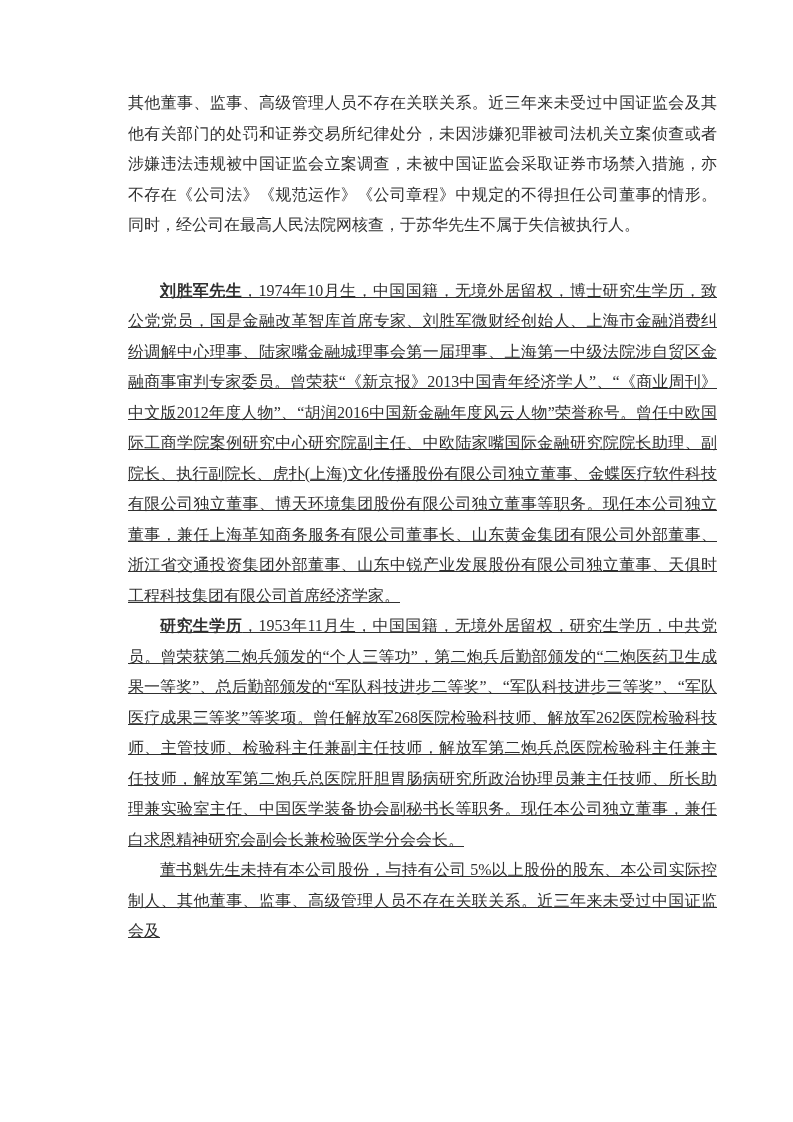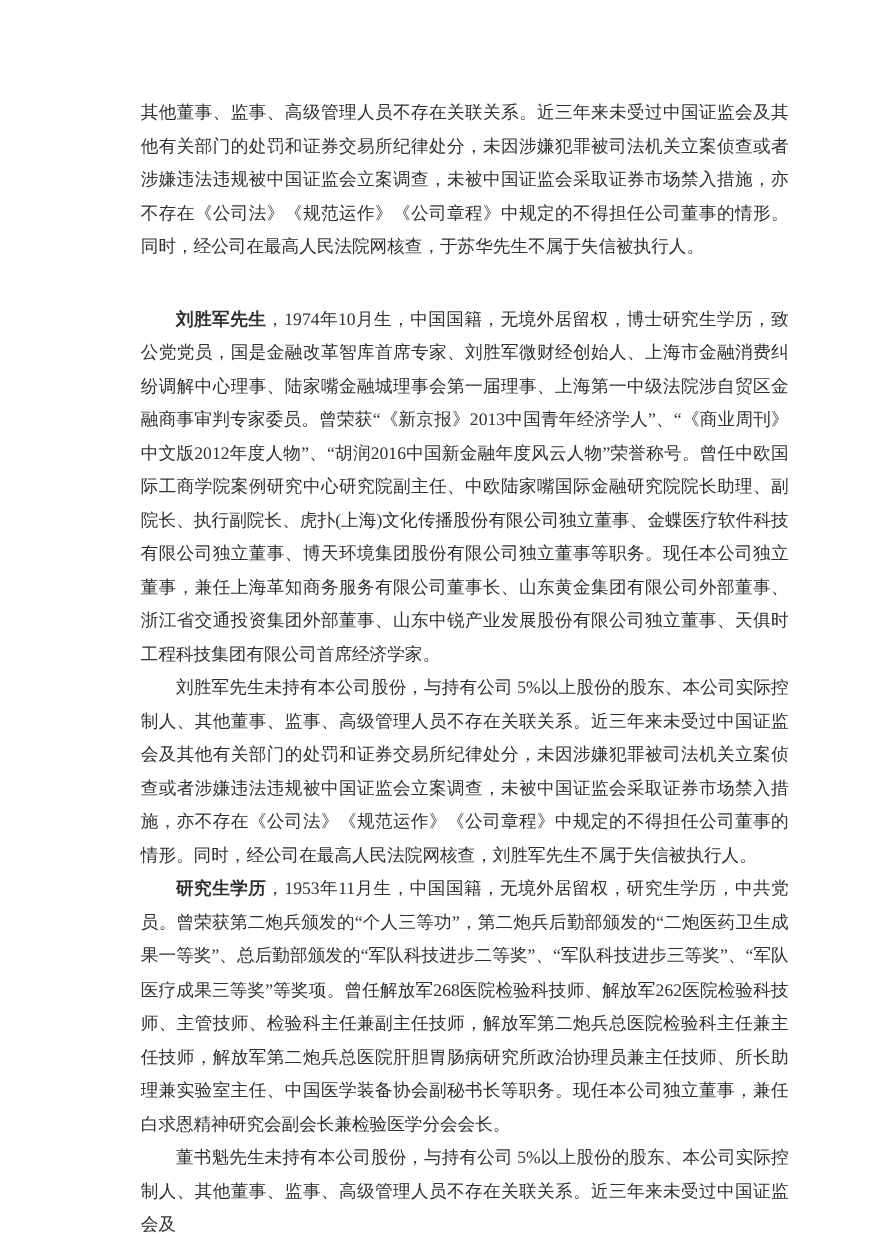--- a/index.html
+++ b/index.html
@@ -26,40 +26,40 @@
     text-align: justify;
     text-justify: inter-ideograph;
     letter-spacing: 0;
   }
   .para {
     margin: 0;
     padding: 0;
   }
   .para.indent {
     text-indent: 32px;
+    text-decoration: underline;
   }
   .lead {
     font-weight: bold;
   }
   .spacer {
     height: 35px;
   }
 </style>
 </head>
 <body>
 
 <div class="page">
   <div class="content">
 
     <p class="para"><span>其他董事、监事、高级管理人员不存在关联关系。近三年来未受过中国证监会及其他有关部门的处罚和证券交易所纪律处分，未因涉嫌犯罪被司法机关立案侦查或者涉嫌违法违规被中国证监会立案调查，未被中国证监会采取证券市场禁入措施，亦不存在《公司法》《规范运作》《公司章程》中规定的不得担任公司董事的情形。同时，经公司在最高人民法院网核查，于苏华先生不属于失信被执行人。</span></p>
 
     <div class="spacer"></div>
 
     <p class="para indent"><b class="lead">刘胜军先生</b><span>，1974年10月生，中国国籍，无境外居留权，博士研究生学历，致公党党员，国是金融改革智库首席专家、刘胜军微财经创始人、上海市金融消费纠纷调解中心理事、陆家嘴金融城理事会第一届理事、上海第一中级法院涉自贸区金融商事审判专家委员。曾荣获“《新京报》2013中国青年经济学人”、“《商业周刊》中文版2012年度人物”、“胡润2016中国新金融年度风云人物”荣誉称号。曾任中欧国际工商学院案例研究中心研究院副主任、中欧陆家嘴国际金融研究院院长助理、副院长、执行副院长、虎扑(上海)文化传播股份有限公司独立董事、金蝶医疗软件科技有限公司独立董事、博天环境集团股份有限公司独立董事等职务。现任本公司独立董事，兼任上海革知商务服务有限公司董事长、山东黄金集团有限公司外部董事、浙江省交通投资集团外部董事、山东中锐产业发展股份有限公司独立董事、天俱时工程科技集团有限公司首席经济学家。</span></p>
 
-    <p class="para indent"><span>刘胜军先生未持有本公司股份，与持有公司 5%以上股份的股东、本公司实际控制人、其他董事、监事、高级管理人员不存在关联关系。近三年来未受过中国证监会及其他有关部门的处罚和证券交易所纪律处分，未因涉嫌犯罪被司法机关立案侦查或者涉嫌违法违规被中国证监会立案调查，未被中国证监会采取证券市场禁入措施，亦不存在《公司法》《规范运作》《公司章程》中规定的不得担任公司董事的情形。同时，经公司在最高人民法院网核查，刘胜军先生不属于失信被执行人。</span></p>
 
     <p class="para indent"><b class="lead">研究生学历</b><span>，1953年11月生，中国国籍，无境外居留权，研究生学历，中共党员。曾荣获第二炮兵颁发的“个人三等功”，第二炮兵后勤部颁发的“二炮医药卫生成果一等奖”、总后勤部颁发的“军队科技进步二等奖”、“军队科技进步三等奖”、“军队医疗成果三等奖”等奖项。曾任解放军268医院检验科技师、解放军262医院检验科技师、主管技师、检验科主任兼副主任技师，解放军第二炮兵总医院检验科主任兼主任技师，解放军第二炮兵总医院肝胆胃肠病研究所政治协理员兼主任技师、所长助理兼实验室主任、中国医学装备协会副秘书长等职务。现任本公司独立董事，兼任白求恩精神研究会副会长兼检验医学分会会长。</span></p>
 
     <p class="para indent"><span>董书魁先生未持有本公司股份，与持有公司 5%以上股份的股东、本公司实际控制人、其他董事、监事、高级管理人员不存在关联关系。近三年来未受过中国证监会及</span></p>
 
   </div>
 </div>
 
 </body></html>

